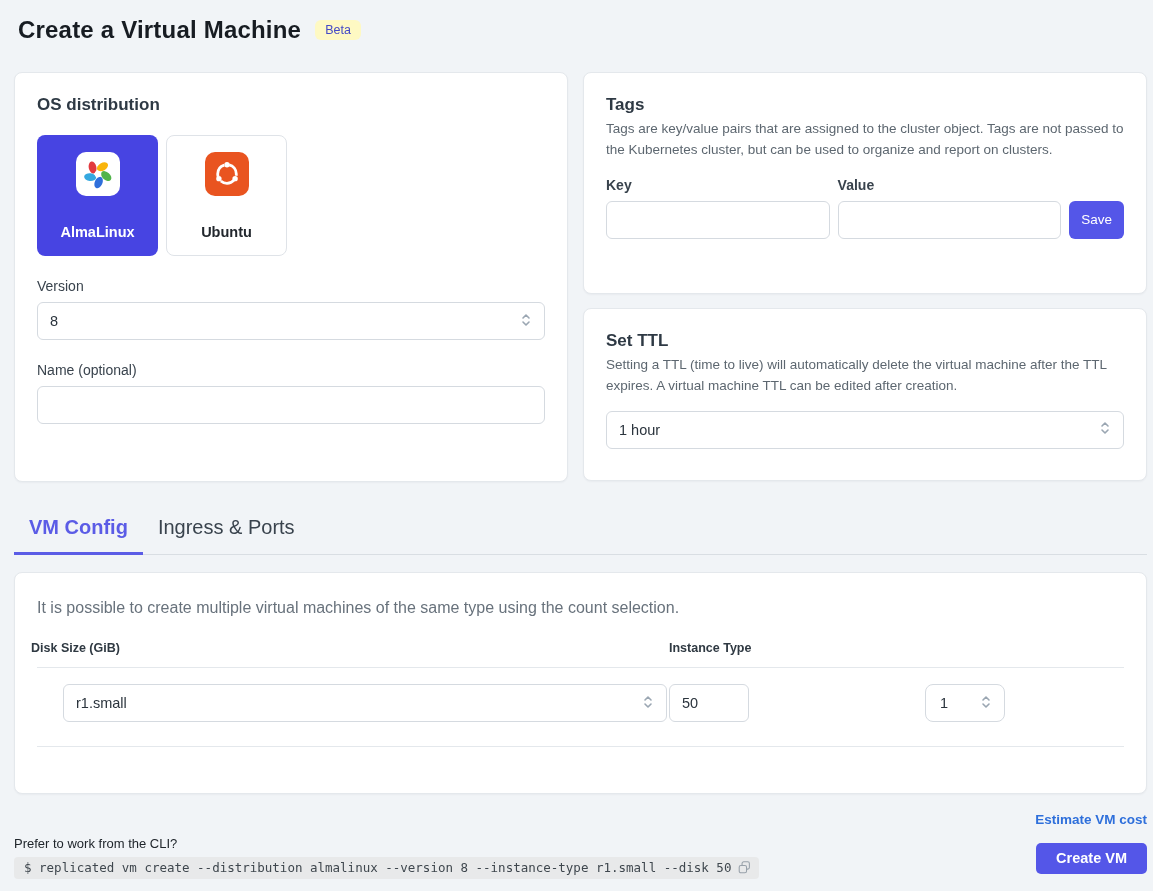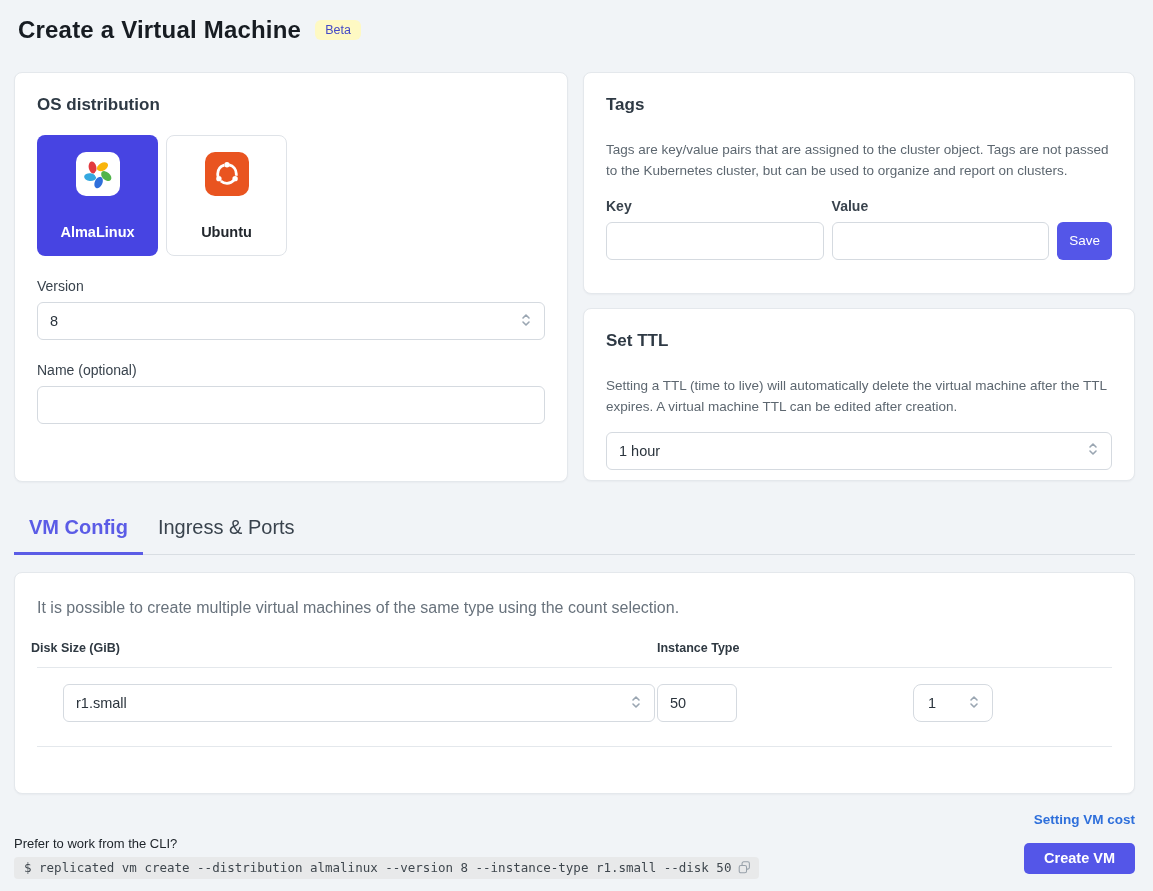--- a/index.html
+++ b/index.html
@@ -3,37 +3,37 @@
 <meta charset="utf-8">
 <style>
   * { box-sizing: border-box; margin: 0; padding: 0; }
   html,body { width:1153px; height:891px; }
   body {
     background:#f1f4f7;
     font-family:"Liberation Sans", sans-serif;
     color:#2e3944;
     overflow:hidden;
   }
-  .page { width:1153px; height:891px; padding:14px 18px 14px 14px; }
+  .page { width:1153px; height:891px; padding:14px 6px 14px 14px; }
 
   
   .hdr { display:flex; align-items:center; gap:14px; padding:2px 0 0 4px; }
   .hdr h1 { font-size:24px; font-weight:700; color:#171c22; letter-spacing:.2px; }
   .beta {
     background:#fef9c3; color:#4349c6; font-size:12.5px; font-weight:500;
     padding:4px 10px; border-radius:6px; line-height:1;
   }
 
   
   .card {
     background:#fff; border:1px solid #e4e8ec; border-radius:8px;
     box-shadow:0 1px 2px rgba(20,30,40,.04);
   }
   .card h2 { font-size:17px; font-weight:700; color:#2e3944; }
-  .card p.desc { font-size:13.5px; color:#5d6770; line-height:1.55; margin-top:25px; }
+  .card p.desc { font-size:13.5px; color:#5d6770; line-height:1.55; margin-top:4px; }
 
   .grid-top { display:grid; grid-template-columns:554px 1fr; gap:15px; margin-top:28px; }
   .right-col { display:flex; flex-direction:column; gap:14px; }
 
   .os-card { height:410px; padding:22px; }
   .tiles { display:flex; gap:8px; margin-top:20px; }
   .tile {
     width:121px; height:121px; border-radius:8px; cursor:pointer;
     display:flex; flex-direction:column; align-items:center; justify-content:center; gap:28px;
   }
@@ -255,21 +255,21 @@
                 </svg>
             </span>
           </div>
         </div>
       </div>
       <div class="tdiv"></div>
     </div>
   </section>
 
   <div class="estimate-row">
-    <a>Setting VM cost</a>
+    <a>Estimate VM cost</a>
   </div>
   <div class="footer-row">
     <div>
       <div class="cli-prompt">Prefer to work from the CLI?</div>
       <div class="code-pill">
         <span>$ replicated vm create --distribution almalinux --version 8 --instance-type r1.small --disk 50</span>
         <span class="copy-btn">
           <svg width="13" height="13" viewBox="0 0 16 16">
             <rect x="5" y="1" width="9" height="9" rx="2" fill="none" stroke="#98a1aa" stroke-width="1.3"></rect>
             <rect x="1.5" y="5.5" width="9" height="9" rx="2" fill="#e8e9ea" stroke="#98a1aa" stroke-width="1.3"></rect>

